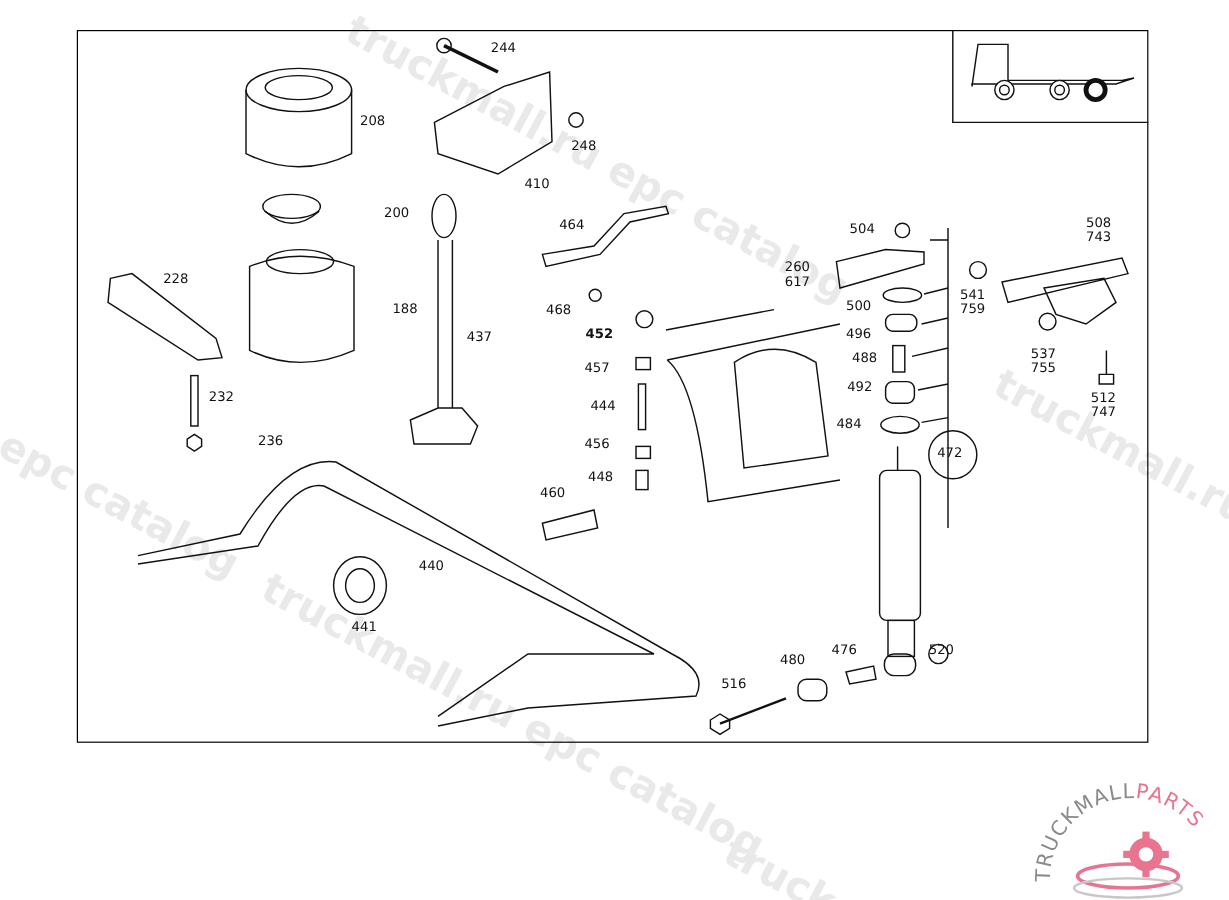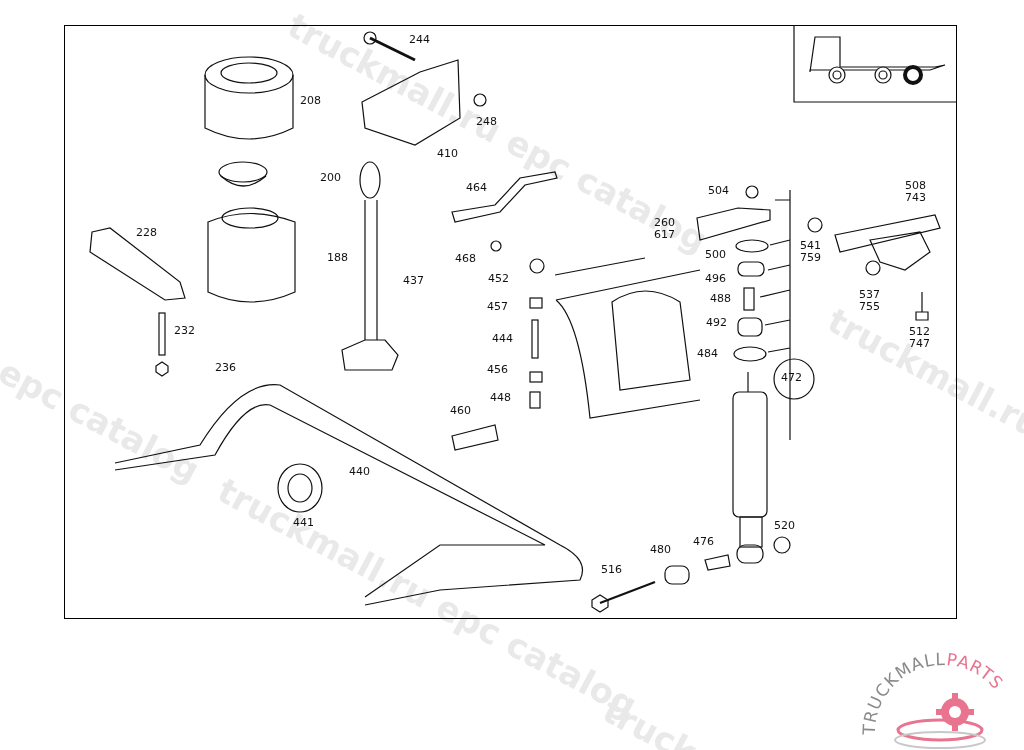--- a/index.html
+++ b/index.html
@@ -119,26 +119,26 @@
     <ellipse cx="300" cy="488" rx="12" ry="14"></ellipse>
 </svg>
 
 <div class="lbl" style="left:409px;top:34px;">244</div>
 <div class="lbl" style="left:300px;top:95px;">208</div>
 <div class="lbl" style="left:476px;top:116px;">248</div>
 <div class="lbl" style="left:437px;top:148px;">410</div>
 <div class="lbl" style="left:283px;top:172px;margin-left:37px;">200</div>
 <div class="lbl" style="left:136px;top:227px;">228</div>
 <div class="lbl" style="left:303px;top:252px;margin-left:24px;">188</div>
-<div class="lbl" style="left:403px;top:275px;">437</div>
+<div class="lbl" style="left:389px;top:275px;">437</div>
 <div class="lbl" style="left:174px;top:325px;">232</div>
 <div class="lbl" style="left:179px;top:362px;margin-left:36px;">236</div>
 <div class="lbl" style="left:466px;top:182px;">464</div>
 <div class="lbl" style="left:455px;top:253px;">468</div>
-<div class="lbl" style="left:488px;top:273px;">452</div>
+<div class="lbl" style="left:488px;top:273px;font-weight:bold;">452</div>
 <div class="lbl" style="left:487px;top:301px;text-align:center;">457</div>
 <div class="lbl" style="left:492px;top:333px;">444</div>
 <div class="lbl" style="left:487px;top:364px;">456</div>
 <div class="lbl" style="left:490px;top:392px;">448</div>
 <div class="lbl" style="left:450px;top:405px;">460</div>
 <div class="lbl" style="left:349px;top:466px;">440</div>
 <div class="lbl" style="left:293px;top:517px;">441</div>
 <div class="lbl" style="left:708px;top:185px;">504</div>
 <div class="lbl" style="left:654px;top:217px;line-height:1.1;">260
 617</div>
@@ -149,21 +149,21 @@
 <div class="lbl" style="left:697px;top:348px;">484</div>
 <div class="lbl" style="left:781px;top:372px;">472</div>
 <div class="lbl" style="left:800px;top:240px;line-height:1.1;">541
 759</div>
 <div class="lbl" style="left:905px;top:180px;line-height:1.1;">508
 743</div>
 <div class="lbl" style="left:859px;top:289px;line-height:1.1;">537
 755</div>
 <div class="lbl" style="left:909px;top:326px;line-height:1.1;">512
 747</div>
-<div class="lbl" style="left:774px;top:520px;">520</div>
+<div class="lbl" style="left:774px;top:536px;">520</div>
 <div class="lbl" style="left:693px;top:536px;">476</div>
 <div class="lbl" style="left:650px;top:544px;">480</div>
 <div class="lbl" style="left:601px;top:564px;">516</div>
 
 <svg id="logo" viewBox="0 0 164 100">
   <defs>
       <path id="arc" d="M15 85 A62 62 0 0 1 150 80"></path>
     </defs>
   <text font-family="DejaVu Sans, sans-serif" font-size="17" fill="#8a8a8a" letter-spacing="1">
     <textPath href="#arc"><tspan>TRUCKMALL</tspan><tspan fill="#e8748f">PARTS</tspan></textPath>

